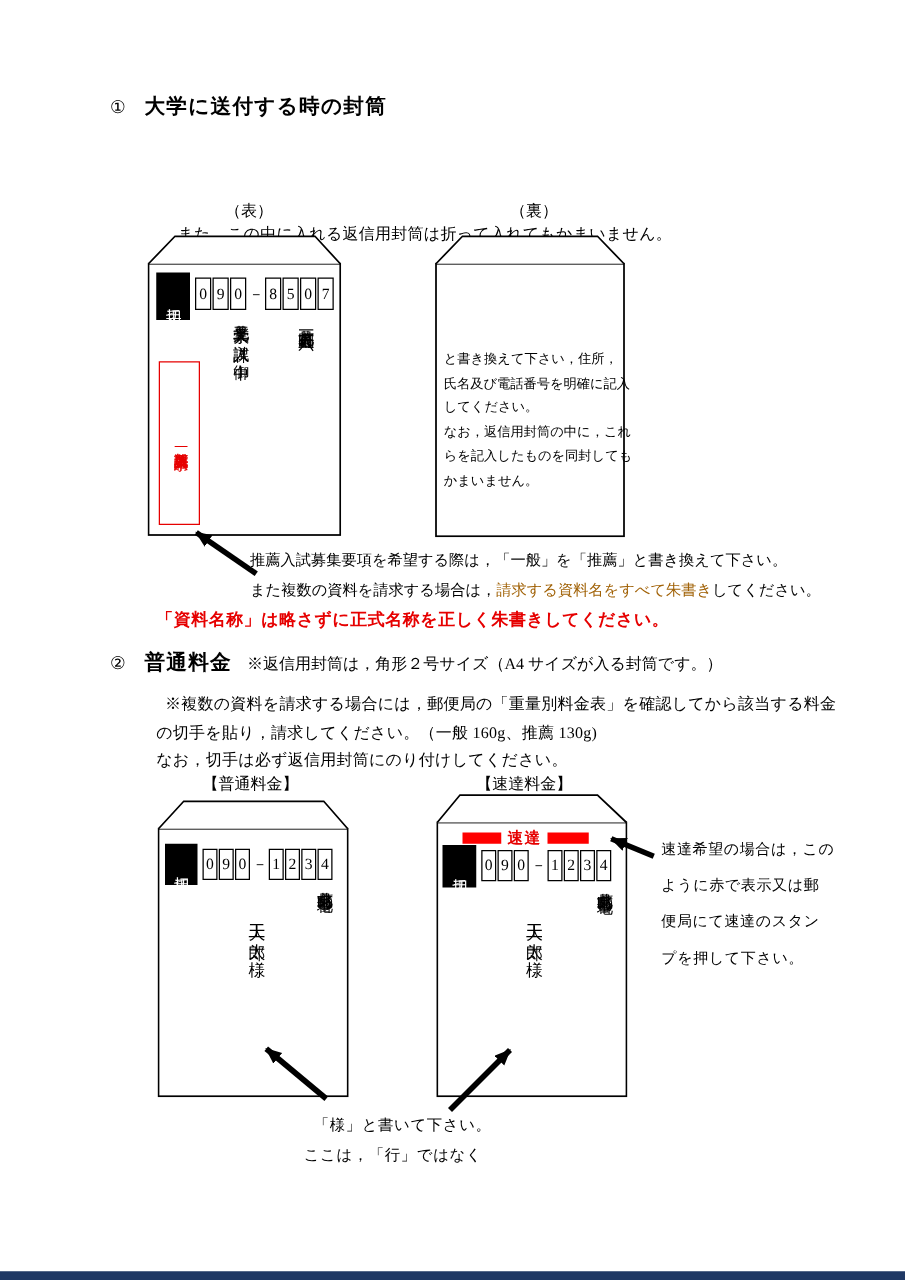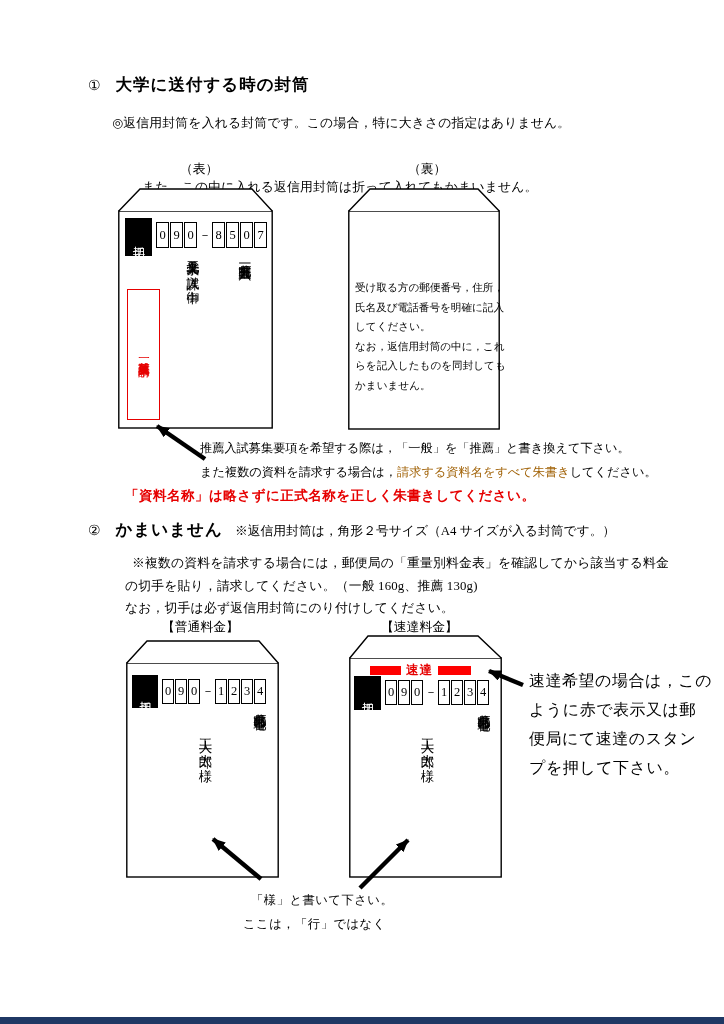--- a/index.html
+++ b/index.html
@@ -32,35 +32,34 @@
   .recip{font-size:12.8px;letter-spacing:0.5px;}
   .reqbox{position:absolute;border:1.6px solid #e60000;display:flex;align-items:center;justify-content:center;}
   .reqbox .vreq{writing-mode:vertical-rl;text-orientation:upright;color:#e60000;font-size:11.5px;letter-spacing:0.5px;}
   .backnote{position:absolute;font-size:10.6px;line-height:19.5px;white-space:nowrap;}
   
   .xprow{position:absolute;display:flex;align-items:center;}
   .xbar{background:#ff0000;height:9px;}
   .xptext{color:#e60000;font-weight:700;font-size:12.5px;margin:0 5px;letter-spacing:1px;white-space:nowrap;}
   
   .noteblock{position:absolute;white-space:nowrap;}
-  .exnote{font-size:16px;line-height:29px;white-space:nowrap;letter-spacing:0.5px;}
+  .exnote{font-size:12px;line-height:29px;white-space:nowrap;letter-spacing:0.5px;font-family:Liberation Mono, monospace;}
   .botnote{font-size:12.3px;line-height:24px;white-space:nowrap;letter-spacing:0.5px;}
   .arrows{position:absolute;left:0;top:0;pointer-events:none;}
   .footerbar{position:absolute;left:0;right:0;bottom:0;height:7px;background:#1f3864;}
 </style>
 </head>
 <body>
 
 <div class="page">
 
   <div class="abs heading" style="left:88px;top:74px;">
     <span class="secnum">①</span>
     <span class="sectitle">大学に送付する時の封筒</span>
   </div>
-  <div class="abs p" style="left:112px;top:115px;">◎返信用封筒を入れる封筒です。この場合，特に大きさの指定はありません。</div>
   <div class="abs p" style="left:142px;top:139px;margin-top:40px;">また，この中に入れる返信用封筒は折って入れてもかまいません。</div>
   <div class="abs lbl" style="left:180px;top:161px;">（表）</div>
   <div class="abs lbl" style="left:408px;top:161px;">（裏）</div>
 
   <div class="env" style="left:118px;top:188px;width:155px;height:241px;">
     <svg class="outline" width="155" height="241" viewBox="0 0 155 241">
       <rect x="0.8" y="23" width="153.4" height="217" fill="#fff" stroke="#000" stroke-width="1.4"></rect>
       <path d="M0.8,23 L22,1 L134,1 L154.2,23" fill="#fff" stroke="#000" stroke-width="1.4"></path>
     </svg>
     <div class="stamp" style="left:7px;top:30px;width:27px;height:38px;">切手</div>
@@ -80,38 +79,38 @@
       <span class="vreq">一般入試募集要項請求</span>
     </div>
   </div>
 
   <div class="env" style="left:348px;top:188px;width:152px;height:242px;">
     <svg class="outline" width="152" height="242" viewBox="0 0 152 242">
       <rect x="0.8" y="23" width="150.4" height="218" fill="#fff" stroke="#000" stroke-width="1.4"></rect>
       <path d="M0.8,23 L22,1 L130,1 L151.2,23" fill="#fff" stroke="#000" stroke-width="1.4"></path>
     </svg>
     <div class="backnote" style="left:7px;top:90px;">
-      <div>受け取る方の郵便番号，住所，</div>
+      <div>と書き換えて下さい，住所，</div>
       <div>氏名及び電話番号を明確に記入</div>
       <div>してください。</div>
       <div>なお，返信用封筒の中に，これ</div>
       <div>らを記入したものを同封しても</div>
       <div>かまいません。</div>
     </div>
   </div>
 
   <div class="abs small" style="left:200px;top:440px;">推薦入試募集要項を希望する際は，「一般」を「推薦」と書き換えて下さい。</div>
   <div class="abs small" style="left:200px;top:464px;">
     <span>また複数の資料を請求する場合は，</span><span class="red">請求する資料名をすべて朱書き</span><span>してください。</span>
   </div>
   <div class="abs rednotice" style="left:85px;top:487px;margin-left:40px;">「資料名称」は略さずに正式名称を正しく朱書きしてください。</div>
 
   <div class="abs heading" style="left:88px;top:519px;">
     <span class="secnum">②</span>
-    <span class="sectitle">かまいません</span>
+    <span class="sectitle">普通料金</span>
     <span class="subtitle">※返信用封筒は，角形２号サイズ（A4 サイズが入る封筒です。）</span>
   </div>
   <div class="abs p" style="left:112px;top:555px;margin-left:20px;">※複数の資料を請求する場合には，郵便局の「重量別料金表」を確認してから該当する料金</div>
   <div class="abs p" style="left:125px;top:578px;">の切手を貼り，請求してください。（一般 160g、推薦 130g)</div>
   <div class="abs p" style="left:125px;top:600px;">なお，切手は必ず返信用封筒にのり付けしてください。</div>
   <div class="abs lbl" style="left:162px;top:619px;">【普通料金】</div>
   <div class="abs lbl" style="left:381px;top:619px;">【速達料金】</div>
 
   <div class="env" style="left:126px;top:640px;width:153px;height:238px;">
     <svg class="outline" width="153" height="238" viewBox="0 0 153 238">

